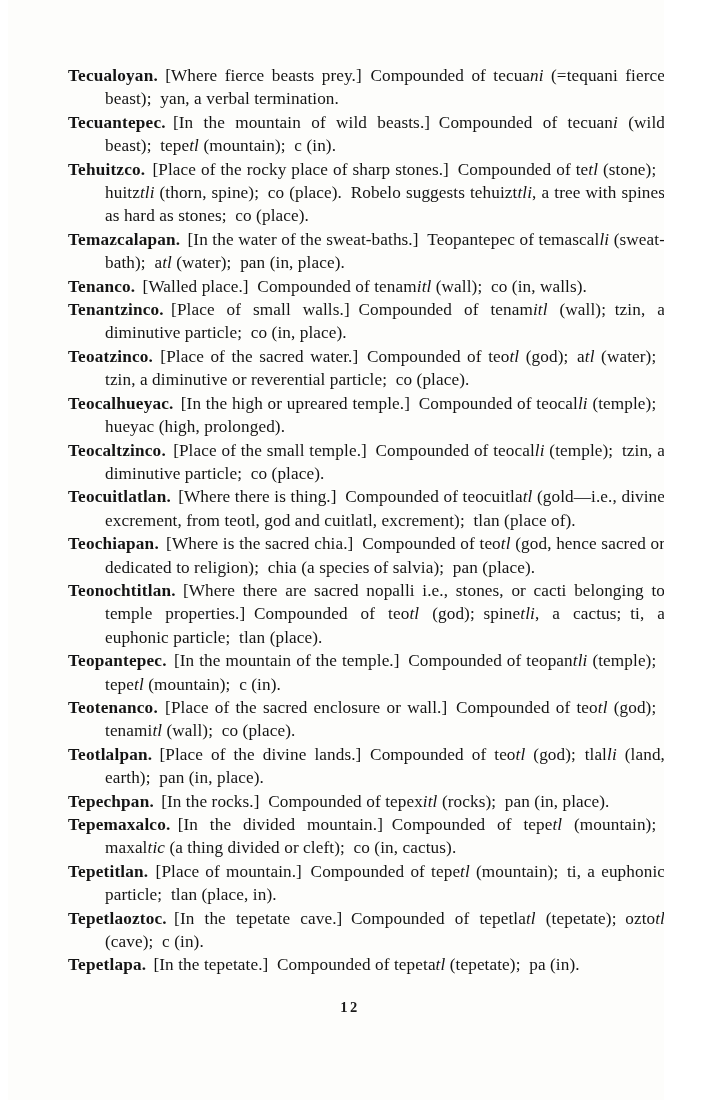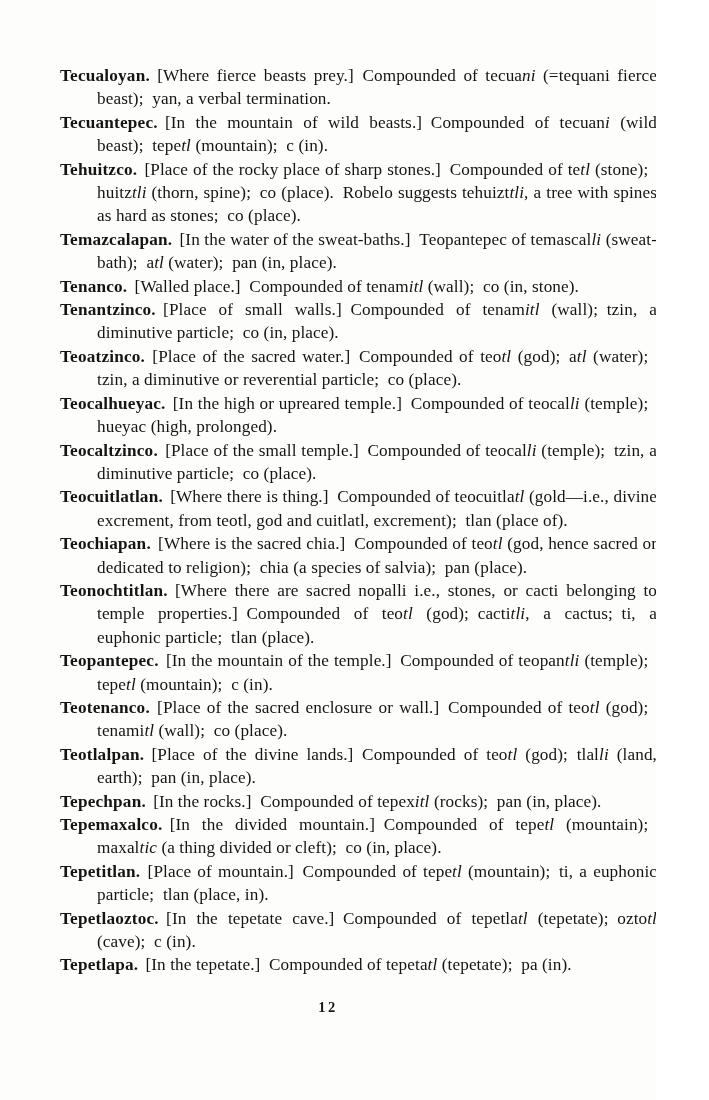--- a/index.html
+++ b/index.html
@@ -7,20 +7,21 @@
     padding: 0;
     background: #ffffff;
   }
   .page {
     position: relative;
     width: 656px;
     height: 1100px;
     background: #fdfdfb;
     overflow: hidden;
     color: #141414;
+    margin-left: 8px;
   }
   .text-block {
     position: absolute;
     left: 60px;
     top: 64px;
     width: 597px;
   }
   p.entry {
     margin: 0;
     padding-left: 37px;
@@ -36,50 +37,50 @@
     font-weight: 700;
     padding-right: 0.42em;
     letter-spacing: 0.2px;
   }
   .seg-i {
     font-style: italic;
   }
   .folio {
     position: absolute;
     top: 999px;
-    left: 0;
+    left: 14px;
     width: 100%;
     text-align: center;
     font-family: "Liberation Serif", "DejaVu Serif", serif;
     font-size: 14.5px;
     font-weight: 700;
     letter-spacing: 2.5px;
     color: #1a1a1a;
   }
 </style>
 </head>
 <body>
 
 <div class="page">
   <main class="text-block">
       <p class="entry"><span class="term">Tecualoyan.</span><span class="seg-r">[Where fierce beasts prey.] Compounded of tecua</span><span class="seg-i">ni</span><span class="seg-r"> (=tequani fierce beast); yan, a verbal termination.</span></p>
       <p class="entry"><span class="term">Tecuantepec.</span><span class="seg-r">[In the mountain of wild beasts.] Compounded of tecuan</span><span class="seg-i">i</span><span class="seg-r"> (wild beast); tepe</span><span class="seg-i">tl</span><span class="seg-r"> (mountain); c (in).</span></p>
       <p class="entry"><span class="term">Tehuitzco.</span><span class="seg-r">[Place of the rocky place of sharp stones.] Compounded of te</span><span class="seg-i">tl</span><span class="seg-r"> (stone); huitz</span><span class="seg-i">tli</span><span class="seg-r"> (thorn, spine); co (place). Robelo suggests tehuizt</span><span class="seg-i">tli</span><span class="seg-r">, a tree with spines as hard as stones; co (place).</span></p>
       <p class="entry"><span class="term">Temazcalapan.</span><span class="seg-r">[In the water of the sweat-baths.] Teopantepec of temascal</span><span class="seg-i">li</span><span class="seg-r"> (sweat-bath); a</span><span class="seg-i">tl</span><span class="seg-r"> (water); pan (in, place).</span></p>
-      <p class="entry"><span class="term">Tenanco.</span><span class="seg-r">[Walled place.] Compounded of tenam</span><span class="seg-i">itl</span><span class="seg-r"> (wall); co (in, stone).</span></p>
+      <p class="entry"><span class="term">Tenanco.</span><span class="seg-r">[Walled place.] Compounded of tenam</span><span class="seg-i">itl</span><span class="seg-r"> (wall); co (in, walls).</span></p>
       <p class="entry"><span class="term">Tenantzinco.</span><span class="seg-r">[Place of small walls.] Compounded of tenam</span><span class="seg-i">itl</span><span class="seg-r"> (wall); tzin, a diminutive particle; co (in, place).</span></p>
       <p class="entry"><span class="term">Teoatzinco.</span><span class="seg-r">[Place of the sacred water.] Compounded of teo</span><span class="seg-i">tl</span><span class="seg-r"> (god); a</span><span class="seg-i">tl</span><span class="seg-r"> (water); tzin, a diminutive or reverential particle; co (place).</span></p>
       <p class="entry"><span class="term">Teocalhueyac.</span><span class="seg-r">[In the high or upreared temple.] Compounded of teocal</span><span class="seg-i">li</span><span class="seg-r"> (temple); hueyac (high, prolonged).</span></p>
       <p class="entry"><span class="term">Teocaltzinco.</span><span class="seg-r">[Place of the small temple.] Compounded of teocal</span><span class="seg-i">li</span><span class="seg-r"> (temple); tzin, a diminutive particle; co (place).</span></p>
       <p class="entry"><span class="term">Teocuitlatlan.</span><span class="seg-r">[Where there is thing.] Compounded of teocuitla</span><span class="seg-i">tl</span><span class="seg-r"> (gold—i.e., divine excrement, from teotl, god and cuitlatl, excrement); tlan (place of).</span></p>
       <p class="entry"><span class="term">Teochiapan.</span><span class="seg-r">[Where is the sacred chia.] Compounded of teo</span><span class="seg-i">tl</span><span class="seg-r"> (god, hence sacred or dedicated to religion); chia (a species of salvia); pan (place).</span></p>
-      <p class="entry"><span class="term">Teonochtitlan.</span><span class="seg-r">[Where there are sacred nopalli i.e., stones, or cacti belonging to temple properties.] Compounded of teo</span><span class="seg-i">tl</span><span class="seg-r"> (god); cacti</span><span class="seg-i">tli</span><span class="seg-r">, a cactus; ti, a euphonic particle; tlan (place).</span></p>
+      <p class="entry"><span class="term">Teonochtitlan.</span><span class="seg-r">[Where there are sacred nopalli i.e., stones, or cacti belonging to temple properties.] Compounded of teo</span><span class="seg-i">tl</span><span class="seg-r"> (god); spine</span><span class="seg-i">tli</span><span class="seg-r">, a cactus; ti, a euphonic particle; tlan (place).</span></p>
       <p class="entry"><span class="term">Teopantepec.</span><span class="seg-r">[In the mountain of the temple.] Compounded of teopan</span><span class="seg-i">tli</span><span class="seg-r"> (temple); tepe</span><span class="seg-i">tl</span><span class="seg-r"> (mountain); c (in).</span></p>
       <p class="entry"><span class="term">Teotenanco.</span><span class="seg-r">[Place of the sacred enclosure or wall.] Compounded of teo</span><span class="seg-i">tl</span><span class="seg-r"> (god); tenami</span><span class="seg-i">tl</span><span class="seg-r"> (wall); co (place).</span></p>
       <p class="entry"><span class="term">Teotlalpan.</span><span class="seg-r">[Place of the divine lands.] Compounded of teo</span><span class="seg-i">tl</span><span class="seg-r"> (god); tlal</span><span class="seg-i">li</span><span class="seg-r"> (land, earth); pan (in, place).</span></p>
       <p class="entry"><span class="term">Tepechpan.</span><span class="seg-r">[In the rocks.] Compounded of tepex</span><span class="seg-i">itl</span><span class="seg-r"> (rocks); pan (in, place).</span></p>
-      <p class="entry"><span class="term">Tepemaxalco.</span><span class="seg-r">[In the divided mountain.] Compounded of tepe</span><span class="seg-i">tl</span><span class="seg-r"> (mountain); maxal</span><span class="seg-i">tic</span><span class="seg-r"> (a thing divided or cleft); co (in, place).</span></p>
+      <p class="entry"><span class="term">Tepemaxalco.</span><span class="seg-r">[In the divided mountain.] Compounded of tepe</span><span class="seg-i">tl</span><span class="seg-r"> (mountain); maxal</span><span class="seg-i">tic</span><span class="seg-r"> (a thing divided or cleft); co (in, cactus).</span></p>
       <p class="entry"><span class="term">Tepetitlan.</span><span class="seg-r">[Place of mountain.] Compounded of tepe</span><span class="seg-i">tl</span><span class="seg-r"> (mountain); ti, a euphonic particle; tlan (place, in).</span></p>
       <p class="entry"><span class="term">Tepetlaoztoc.</span><span class="seg-r">[In the tepetate cave.] Compounded of tepetla</span><span class="seg-i">tl</span><span class="seg-r"> (tepetate); ozto</span><span class="seg-i">tl</span><span class="seg-r"> (cave); c (in).</span></p>
       <p class="entry"><span class="term">Tepetlapa.</span><span class="seg-r">[In the tepetate.] Compounded of tepeta</span><span class="seg-i">tl</span><span class="seg-r"> (tepetate); pa (in).</span></p>
     </main>
   <footer class="folio">12</footer>
 </div>
 
 </body></html>

